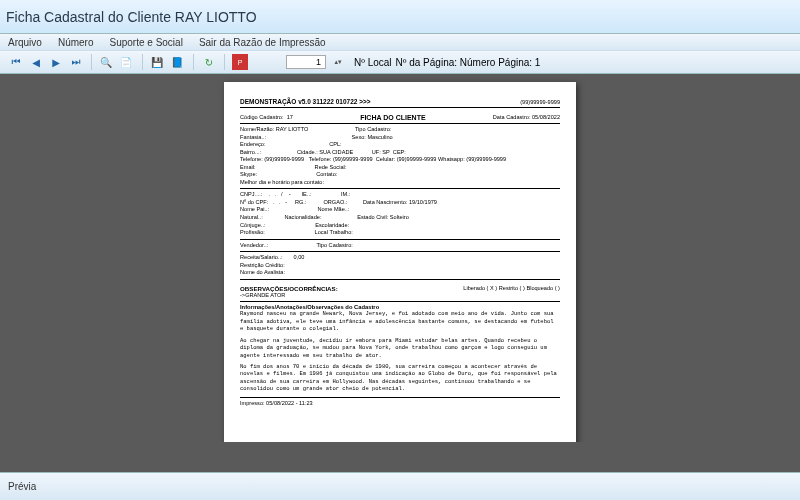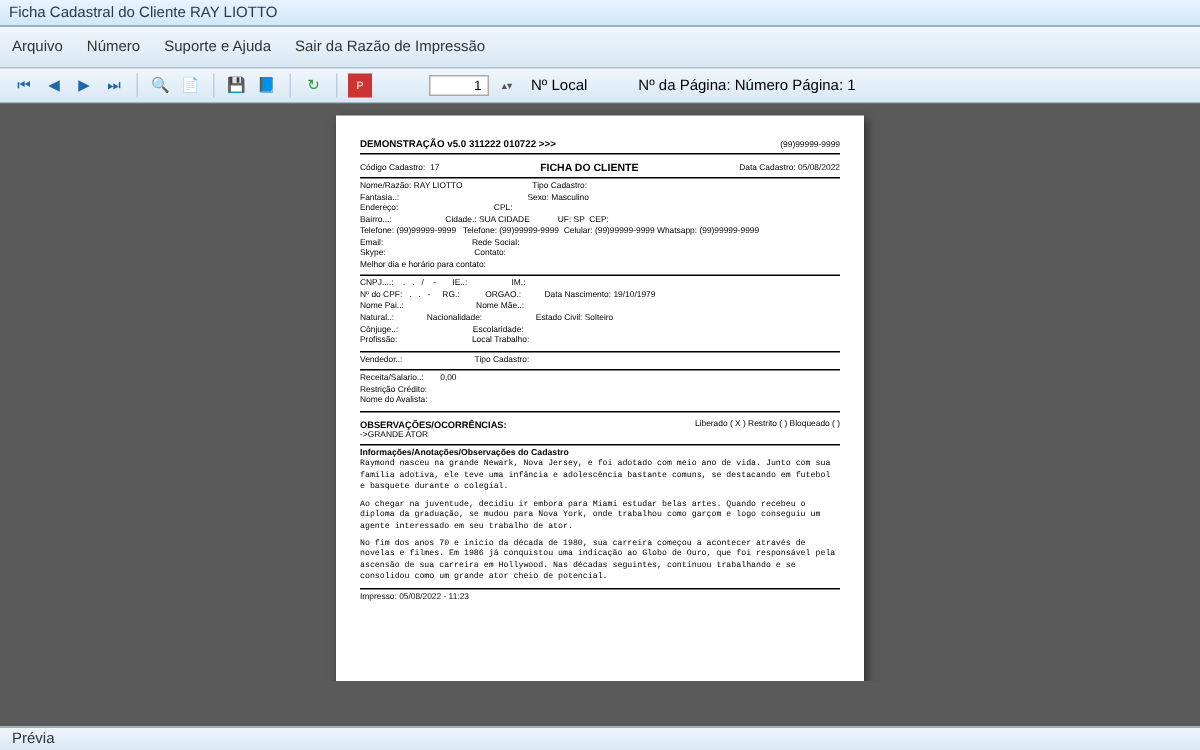--- a/index.html
+++ b/index.html
@@ -1,46 +1,46 @@
 <!DOCTYPE html>
 <html><head>
 <meta charset="utf-8">
 <style>
 * { margin:0; padding:0; box-sizing:border-box; font-family: Tahoma, Arial, sans-serif; }
 body { width:800px; height:500px; overflow:hidden; background:#5a5a5a; display:flex; flex-direction:column; }
-.titlebar { height:18px; background:linear-gradient(#e8f4ff,#cfe8fa); border-bottom:1px solid #9bb; display:flex; align-items:center; padding:0 6px; font-size:10px; color:#2a3a4a; }
-.menubar { height:27px; background:linear-gradient(#f0f6fc,#d8e8f4); display:flex; align-items:center; font-size:10px; color:#333; }
+.titlebar { height:34px; background:linear-gradient(#e8f4ff,#cfe8fa); border-bottom:1px solid #9bb; display:flex; align-items:center; padding:0 6px; font-size:14px; color:#2a3a4a; }
+.menubar { height:16px; background:linear-gradient(#f0f6fc,#d8e8f4); display:flex; align-items:center; font-size:10px; color:#333; }
 .menubar span { padding:0 8px; }
 .toolbar { height:24px; background:linear-gradient(#f0f6fc,#d8e8f4); border-top:1px solid #cde; border-bottom:1px solid #9bb; display:flex; align-items:center; font-size:10px; padding:0 8px; gap:4px; }
 .tbtn { width:16px; height:16px; display:flex; align-items:center; justify-content:center; border:1px solid transparent; font-size:10px; color:#2a5; }
 .sep { width:1px; height:16px; background:#bcd; margin:0 3px; }
 .zoombox { width:40px; height:14px; background:#fff; border:1px solid #aaa; font-size:9px; text-align:right; padding-right:4px; }
 .viewer { flex:1; background:#5a5a5a; display:flex; align-items:flex-start; justify-content:center; padding:8px 0; overflow:hidden; }
 .page { width:352px; height:430px; background:#fff; box-shadow:2px 2px 6px rgba(0,0,0,0.5); padding:16px 16px; font-family: 'Courier New', monospace; font-size:5.6px; color:#000; display:flex; flex-direction:column; overflow:hidden; }
 .hdr { display:flex; align-items:center; justify-content:space-between; border-bottom:1px solid #000; padding-bottom:2px; }
 .hdr .title { font-size:6.5px; font-weight:bold; font-family: Arial; }
 .row { display:flex; justify-content:space-between; margin-top:3px; }
 .center-title { text-align:center; font-weight:bold; font-size:7px; font-family:Arial; }
 .hr { border-top:1px solid #000; margin:2px 0; }
 .fieldline { white-space:pre; line-height:1.35; }
 .section-title { font-family:Arial; font-weight:bold; font-size:6.2px; }
 .obs { font-family:'Courier New'; font-size:5.5px; line-height:1.35; }
-.statusbar { height:16px; background:linear-gradient(#f0f6fc,#d8e8f4); border-top:1px solid #9bb; font-size:10px; display:flex; align-items:center; padding:0 8px; color:#333;margin-top:30px; }
+.statusbar { height:28px; background:linear-gradient(#f0f6fc,#d8e8f4); border-top:1px solid #9bb; font-size:10px; display:flex; align-items:center; padding:0 8px; color:#333;margin-top:30px; }
 </style>
 </head>
 <body>
 
 <div class="titlebar">
   <span>Ficha Cadastral do Cliente RAY LIOTTO</span>
 </div>
 
 <div class="menubar">
   <span>Arquivo</span>
   <span>Número</span>
-  <span>Suporte e Ajuda</span>
+  <span>Suporte e Social</span>
   <span>Sair da Razão de Impressão</span>
 </div>
 
 <div class="toolbar">
   <div class="tbtn" style="color:#26a">⏮</div>
   <div class="tbtn" style="color:#26a">◀</div>
   <div class="tbtn" style="color:#26a">▶</div>
   <div class="tbtn" style="color:#26a">⏭</div>
   <div class="sep"></div>
   <div class="tbtn">🔍</div>
@@ -49,21 +49,21 @@
   <div class="tbtn" style="color:#26a">💾</div>
   <div class="tbtn" style="color:#26a">📘</div>
   <div class="sep"></div>
   <div class="tbtn" style="color:#393">↻</div>
   <div class="sep"></div>
   <div class="tbtn" style="background:#c33;color:#fff;font-size:7px">P</div>
   <div style="width:30px"></div>
   <input class="zoombox" value="1" style="">
   <div class="tbtn" style="font-size:7px;color:#555">▴▾</div>
   <span style="margin-left:4px">Nº Local</span>
-  <span style="margin-left:30px">Nº da Página: Número Página: 1</span>
+  <span style="">Nº da Página: Número Página: 1</span>
 </div>
 
 <div class="viewer">
   <div class="page">
     <div class="hdr">
       <span class="title">DEMONSTRAÇÃO v5.0 311222 010722 &gt;&gt;&gt;</span>
       <span>(99)99999-9999</span>
     </div>
     <div class="row" style="margin-top:6px">
       <span><span>Código Cadastro:</span>&nbsp;&nbsp;<span>17</span></span>

